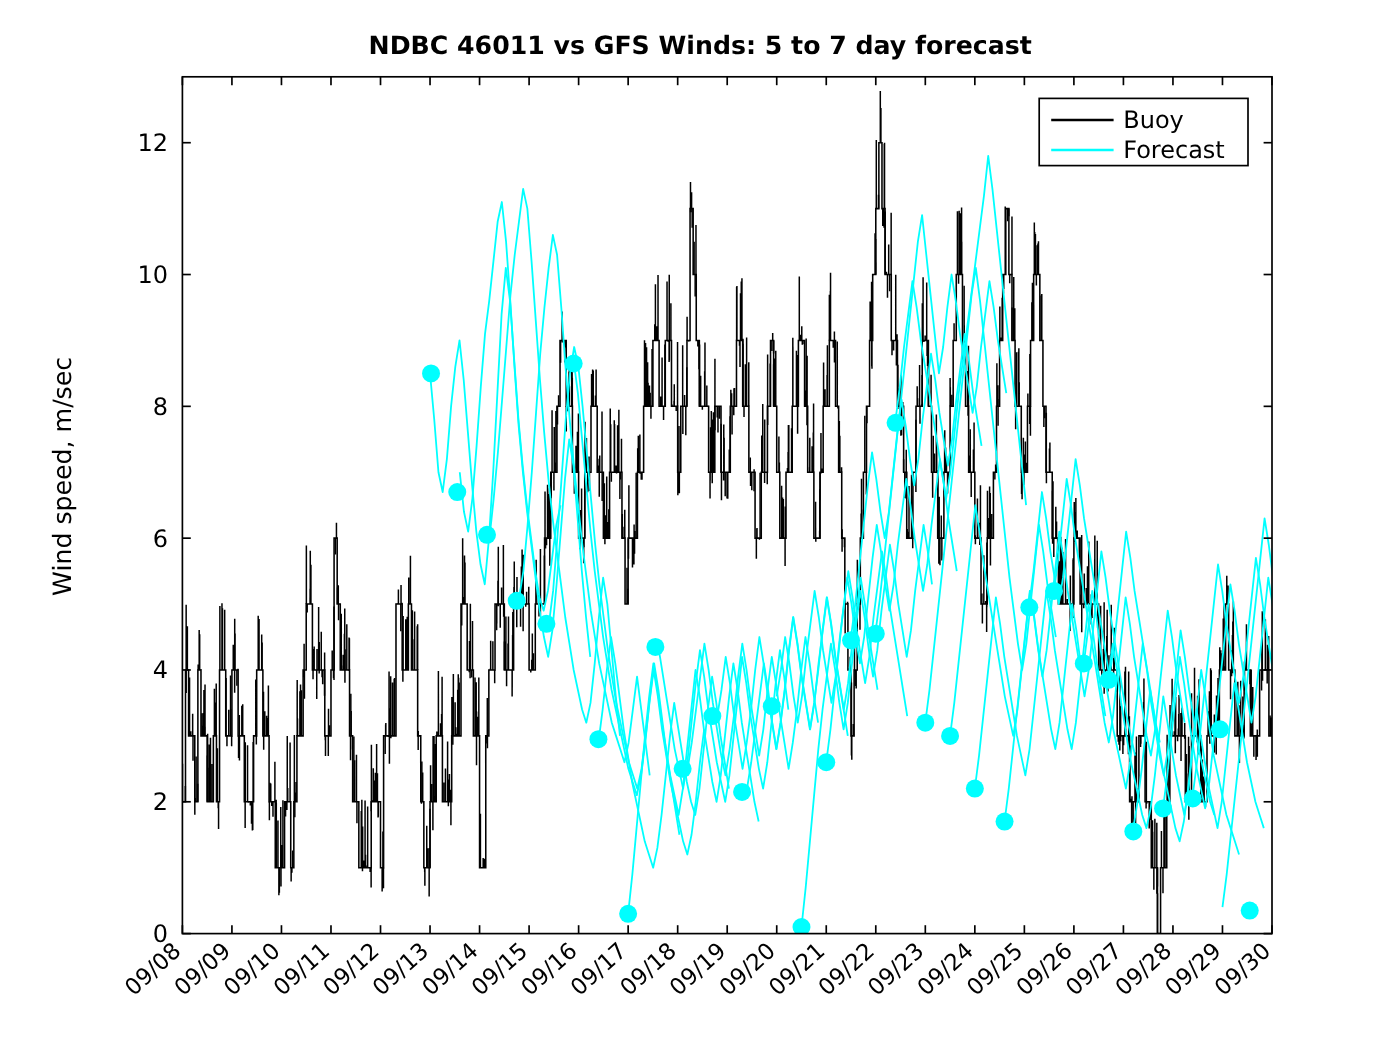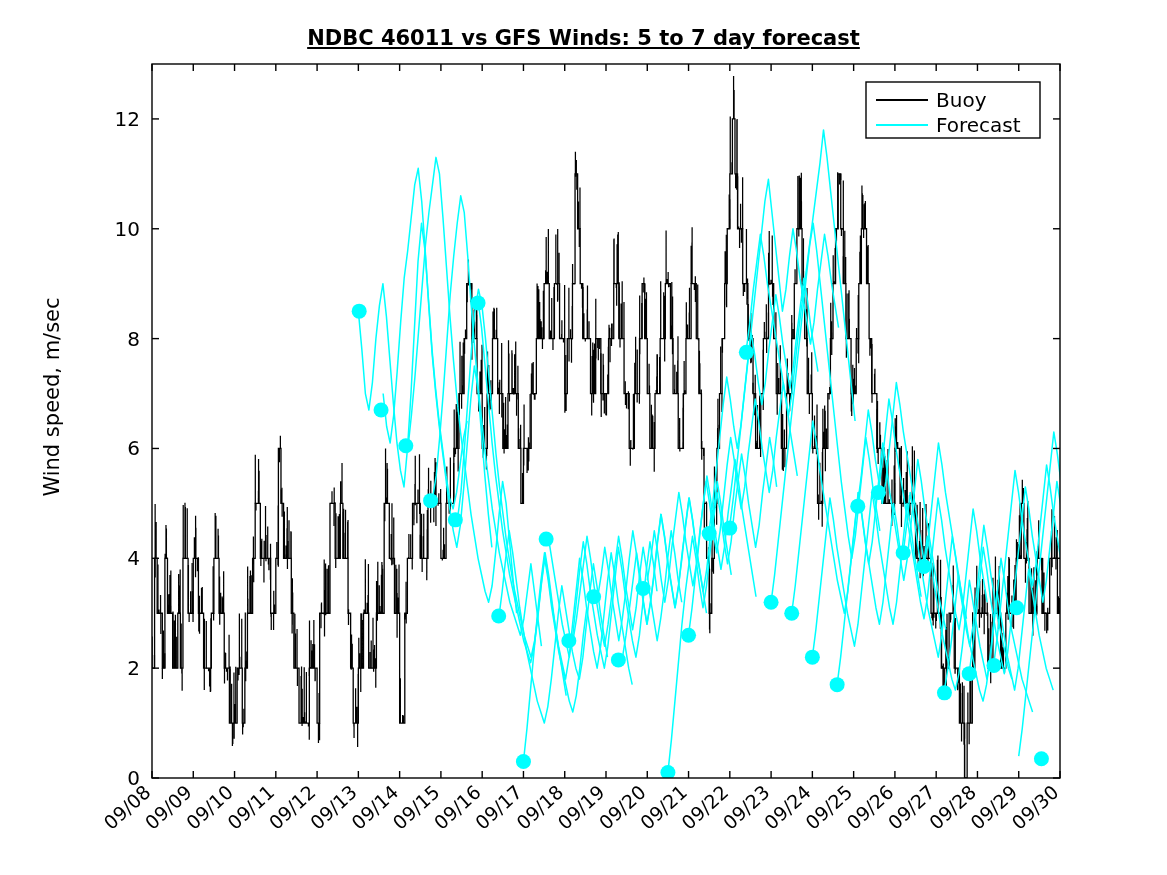--- a/index.html
+++ b/index.html
@@ -22,21 +22,20 @@
   #chart-title {
     position: absolute;
     left: 0;
     top: 26px;
     width: 1167px;
     text-align: center;
     font-size: 21px;
     font-weight: bold;
     color: #000000;
     letter-spacing: 0px;
-    text-decoration: underline;
   }
   #ylabel {
     position: absolute;
     left: -228px;
     top: 385px;
     width: 560px;
     text-align: center;
     font-size: 21px;
     color: #000000;
     transform: rotate(-90deg);

